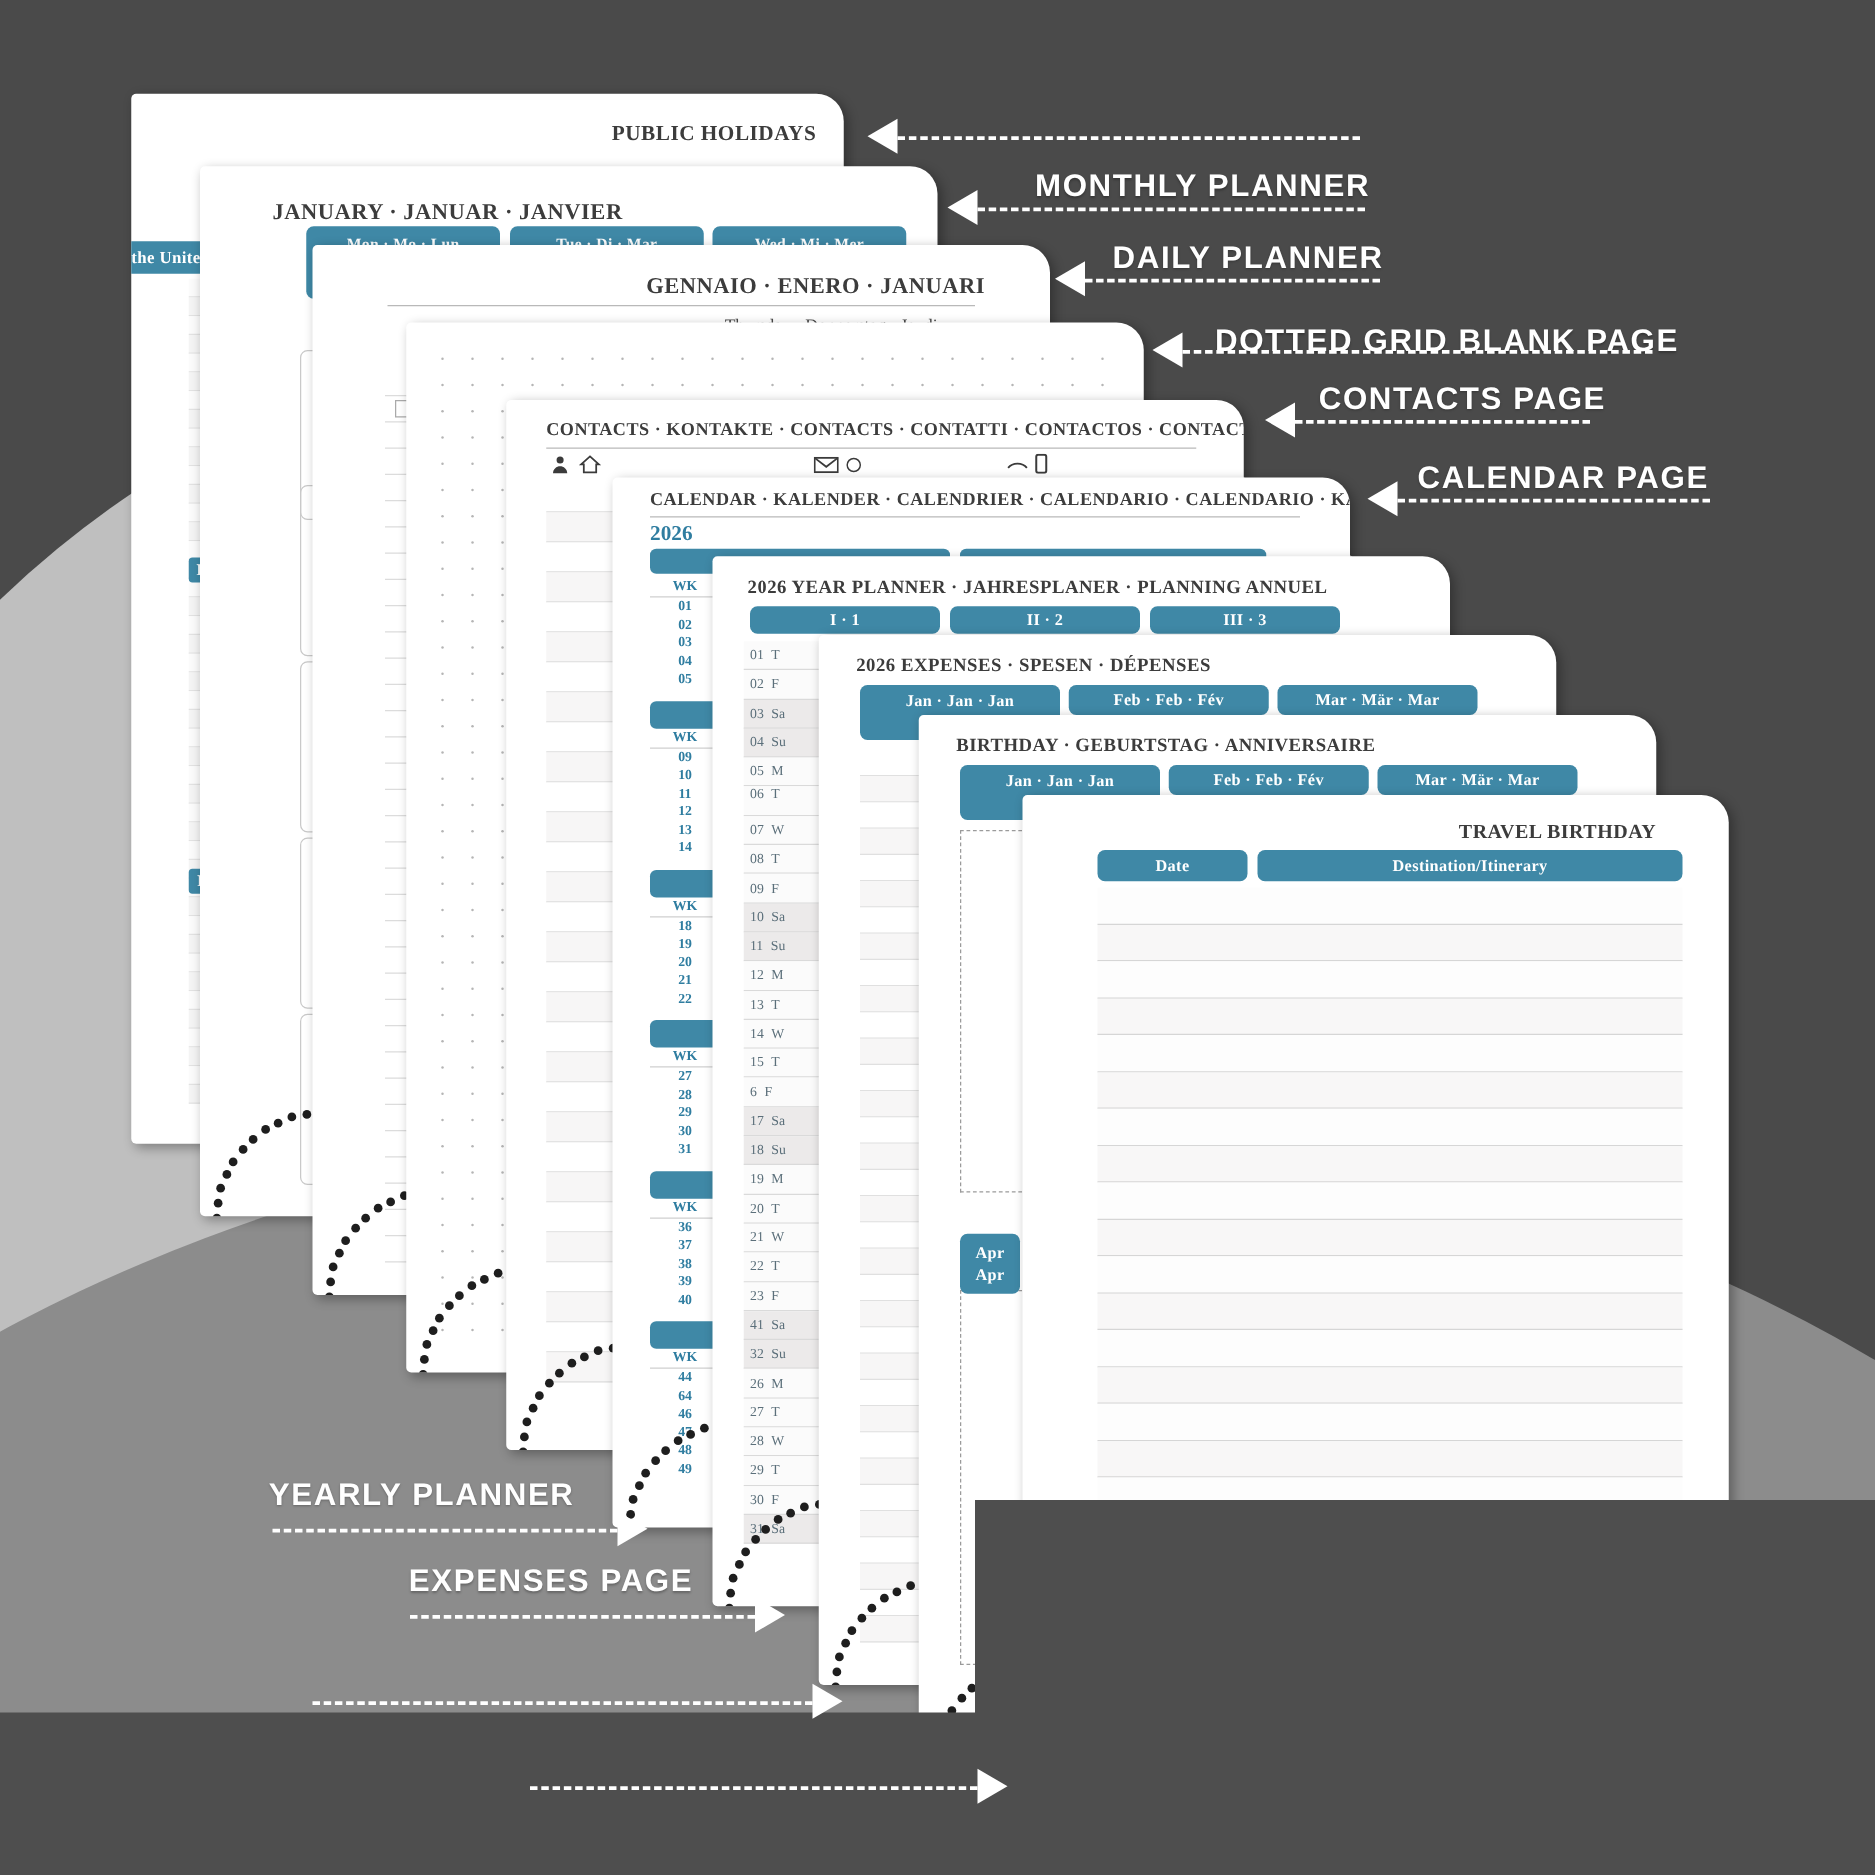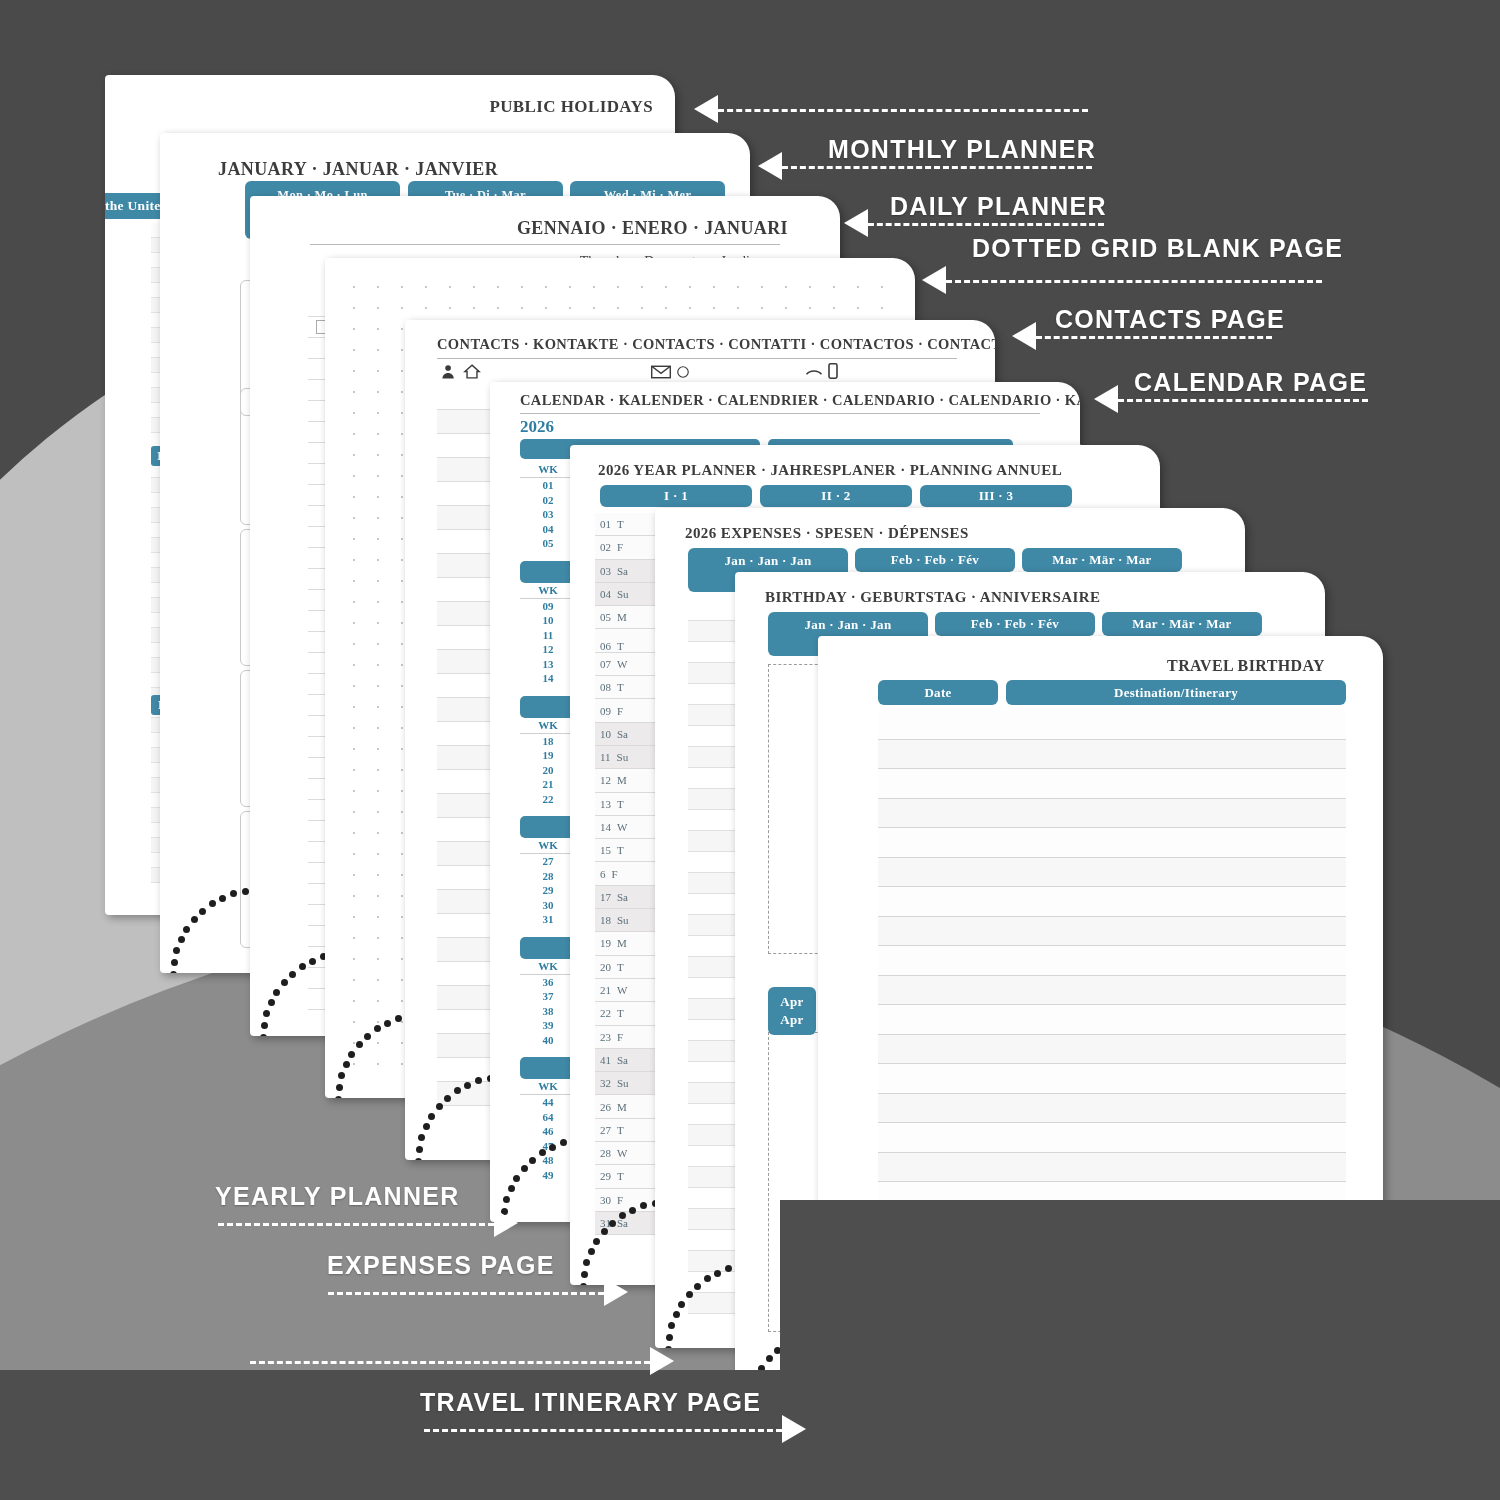--- a/index.html
+++ b/index.html
@@ -1362,21 +1362,21 @@
             <span>Sa</span>
           </div>
           <div style="height: 23.3px; border-bottom: 1px solid rgb(218, 218, 218); display: flex; align-items: center; gap: 6px; padding-left: 5px; font-size: 11px; color: rgb(91, 111, 122); background: rgb(236, 234, 234);">
             <span>04</span>
             <span>Su</span>
           </div>
           <div style="height: 23.3px; border-bottom: 1px solid rgb(218, 218, 218); display: flex; align-items: center; gap: 6px; padding-left: 5px; font-size: 11px; color: rgb(91, 111, 122); background: rgb(251, 251, 251);">
             <span>05</span>
             <span>M</span>
           </div>
-          <div style="height: 23.3px; border-bottom: 1px solid rgb(218, 218, 218); display: flex; align-items: flex-end; gap: 6px; padding-left: 5px; font-size: 11px; color: rgb(91, 111, 122); background: rgb(251, 251, 251);">
+          <div style="height: 23.3px; border-bottom: 1px solid rgb(218, 218, 218); display: flex; align-items: flex-start; gap: 6px; padding-left: 5px; font-size: 11px; color: rgb(91, 111, 122); background: rgb(251, 251, 251);">
             <span>06</span>
             <span>T</span>
           </div>
           <div style="height: 23.3px; border-bottom: 1px solid rgb(218, 218, 218); display: flex; align-items: center; gap: 6px; padding-left: 5px; font-size: 11px; color: rgb(91, 111, 122); background: rgb(251, 251, 251);">
             <span>07</span>
             <span>W</span>
           </div>
           <div style="height: 23.3px; border-bottom: 1px solid rgb(218, 218, 218); display: flex; align-items: center; gap: 6px; padding-left: 5px; font-size: 11px; color: rgb(91, 111, 122); background: rgb(251, 251, 251);">
             <span>08</span>
             <span>T</span>
@@ -1723,21 +1723,21 @@
   <div class="dash" style="left:718px; top:109px; width:370px;"></div>
 
   <div class="label" style="left:828px; top:135px;">MONTHLY PLANNER</div>
   <div class="arrowL" style="left:758px; top:152px;"></div>
   <div class="dash" style="left:782px; top:166px; width:310px;"></div>
 
   <div class="label" style="left:890px; top:192px;">DAILY PLANNER</div>
   <div class="arrowL" style="left:844px; top:209px;"></div>
   <div class="dash" style="left:868px; top:223px; width:236px;"></div>
 
-  <div class="label" style="left:972px; top:234px;">DOTTED GRID BLANK PAGE</div>
+  <div class="label" style="left:972px; top:259px;">DOTTED GRID BLANK PAGE</div>
   <div class="arrowL" style="left:922px; top:266px;"></div>
   <div class="dash" style="left:946px; top:280px; width:376px;"></div>
 
   <div class="label" style="left:1055px; top:305px;">CONTACTS PAGE</div>
   <div class="arrowL" style="left:1012px; top:322px;"></div>
   <div class="dash" style="left:1036px; top:336px; width:236px;"></div>
 
   <div class="label" style="left:1134px; top:368px;">CALENDAR PAGE</div>
   <div class="arrowL" style="left:1094px; top:385px;"></div>
   <div class="dash" style="left:1118px; top:399px; width:250px;"></div>
@@ -1746,17 +1746,16 @@
   <div class="dash" style="left:218px; top:1223px; width:276px;"></div>
   <div class="arrowR" style="left:494px; top:1209px;"></div>
 
   <div class="label" style="left:327px; top:1251px;">EXPENSES PAGE</div>
   <div class="dash" style="left:328px; top:1292px; width:276px;"></div>
   <div class="arrowR" style="left:604px; top:1278px;"></div>
 
   <div class="dash" style="left:250px; top:1361px; width:400px;"></div>
   <div class="arrowR" style="left:650px; top:1347px;"></div>
 
-  <div class="label" style="left:420px; top:1388px;">TRAVEL ITINERARY PAGE</div>
   <div class="dash" style="left:424px; top:1429px; width:358px;"></div>
   <div class="arrowR" style="left:782px; top:1415px;"></div>
 
 </div>
 
 </body></html>

